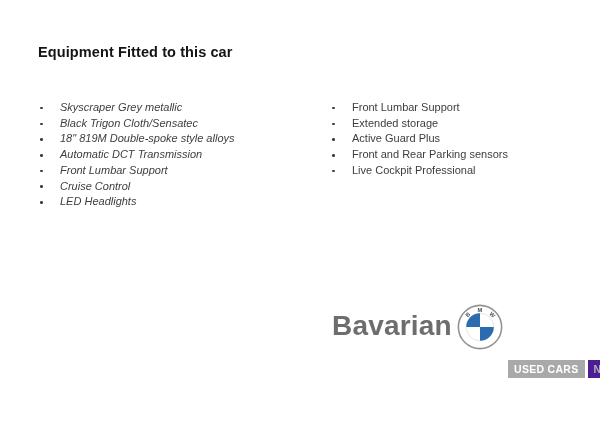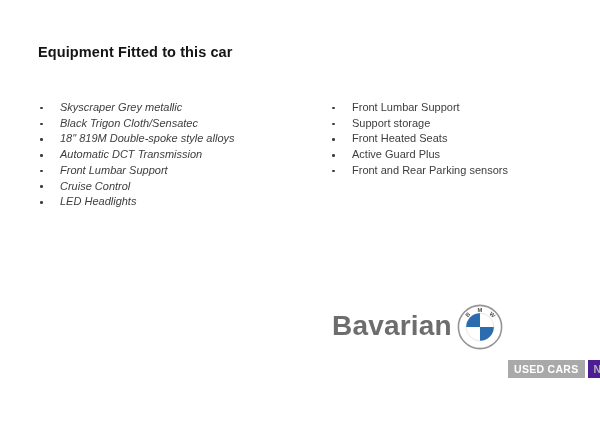--- a/index.html
+++ b/index.html
@@ -109,24 +109,24 @@
       <li>Black Trigon Cloth/Sensatec</li>
       <li>18" 819M Double-spoke style alloys</li>
       <li>Automatic DCT Transmission</li>
       <li>Front Lumbar Support</li>
       <li>Cruise Control</li>
       <li>LED Headlights</li>
     </ul>
 
   <ul class="equipment-list right-col">
       <li>Front Lumbar Support</li>
-      <li>Support storage</li>
-      <li>Front Heated Seats</li>
+      <li>Extended storage</li>
       <li>Active Guard Plus</li>
       <li>Front and Rear Parking sensors</li>
+      <li>Live Cockpit Professional</li>
     </ul>
 
   <div class="dealer-name">Bavarian</div>
 
   <svg class="roundel" width="46" height="46" viewBox="0 0 100 100">
     <circle cx="50" cy="50" r="47" fill="#ffffff" stroke-width="3.5" stroke="#949494"></circle>
     <circle cx="50" cy="50" r="30" fill="#ffffff" stroke="#c6c6c6" stroke-width="1"></circle>
     <path d="M50,50 L20,50 A30,30 0 0 1 50,20 Z" fill="#2b6cae"></path>
     <path d="M50,50 L80,50 A30,30 0 0 1 50,80 Z" fill="#2b6cae"></path>
     <text class="roundel-letter" x="50" y="16.5" transform="rotate(-45 50 50)">B</text>

